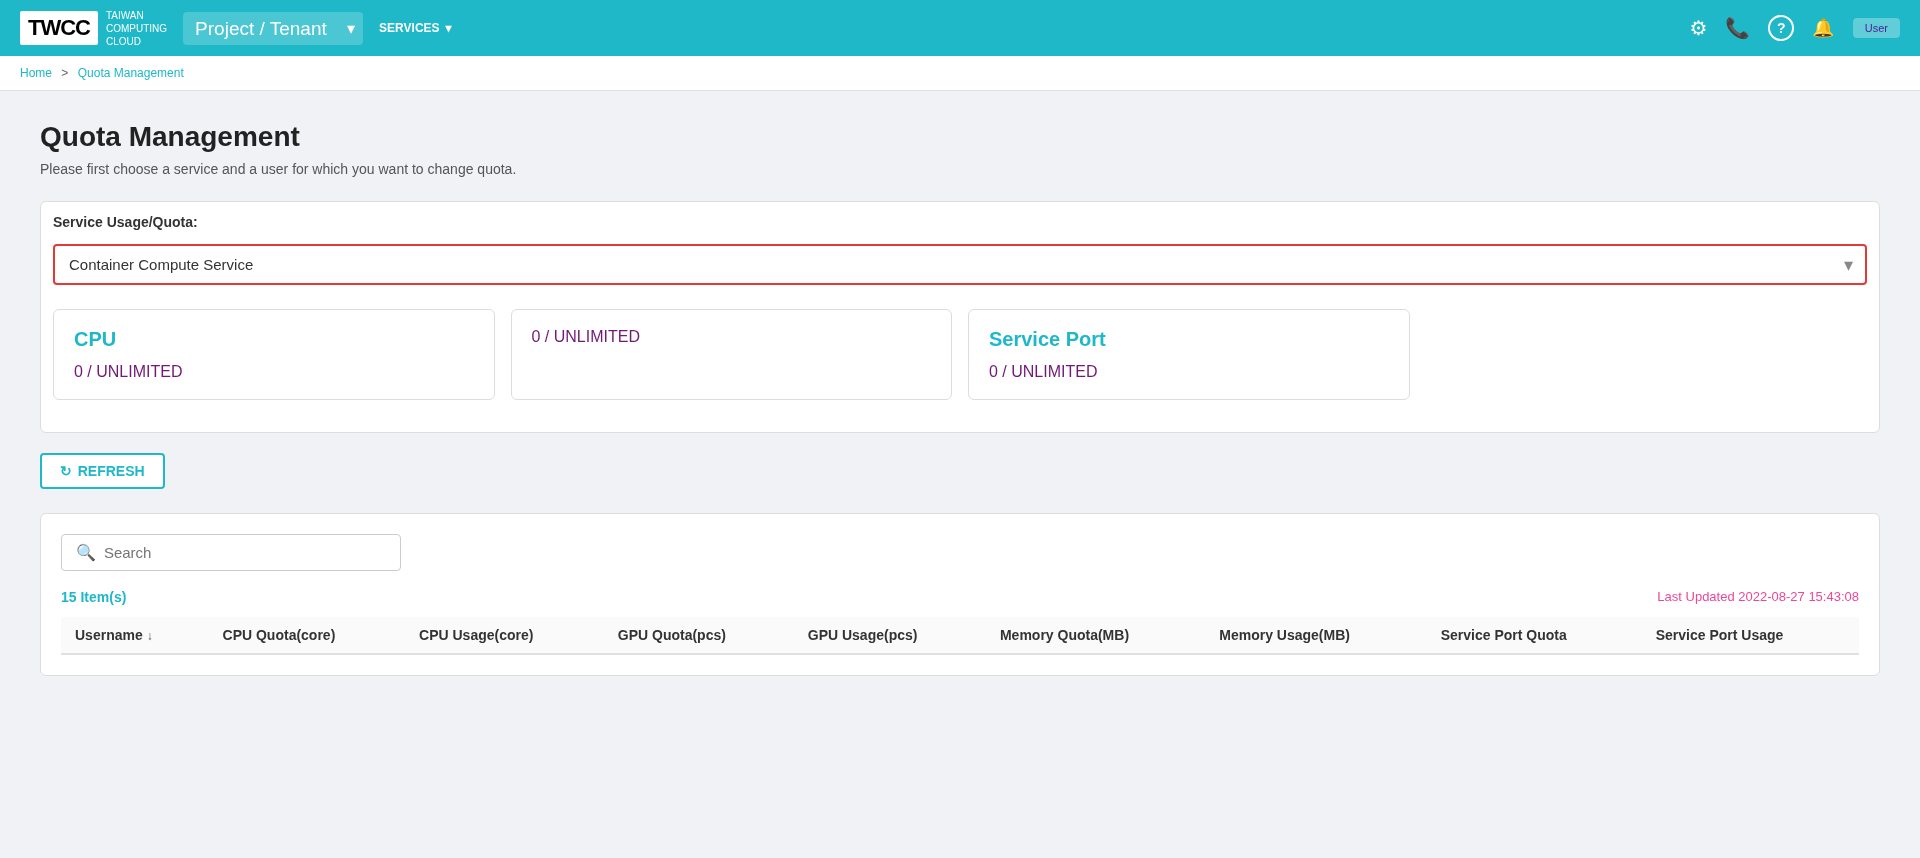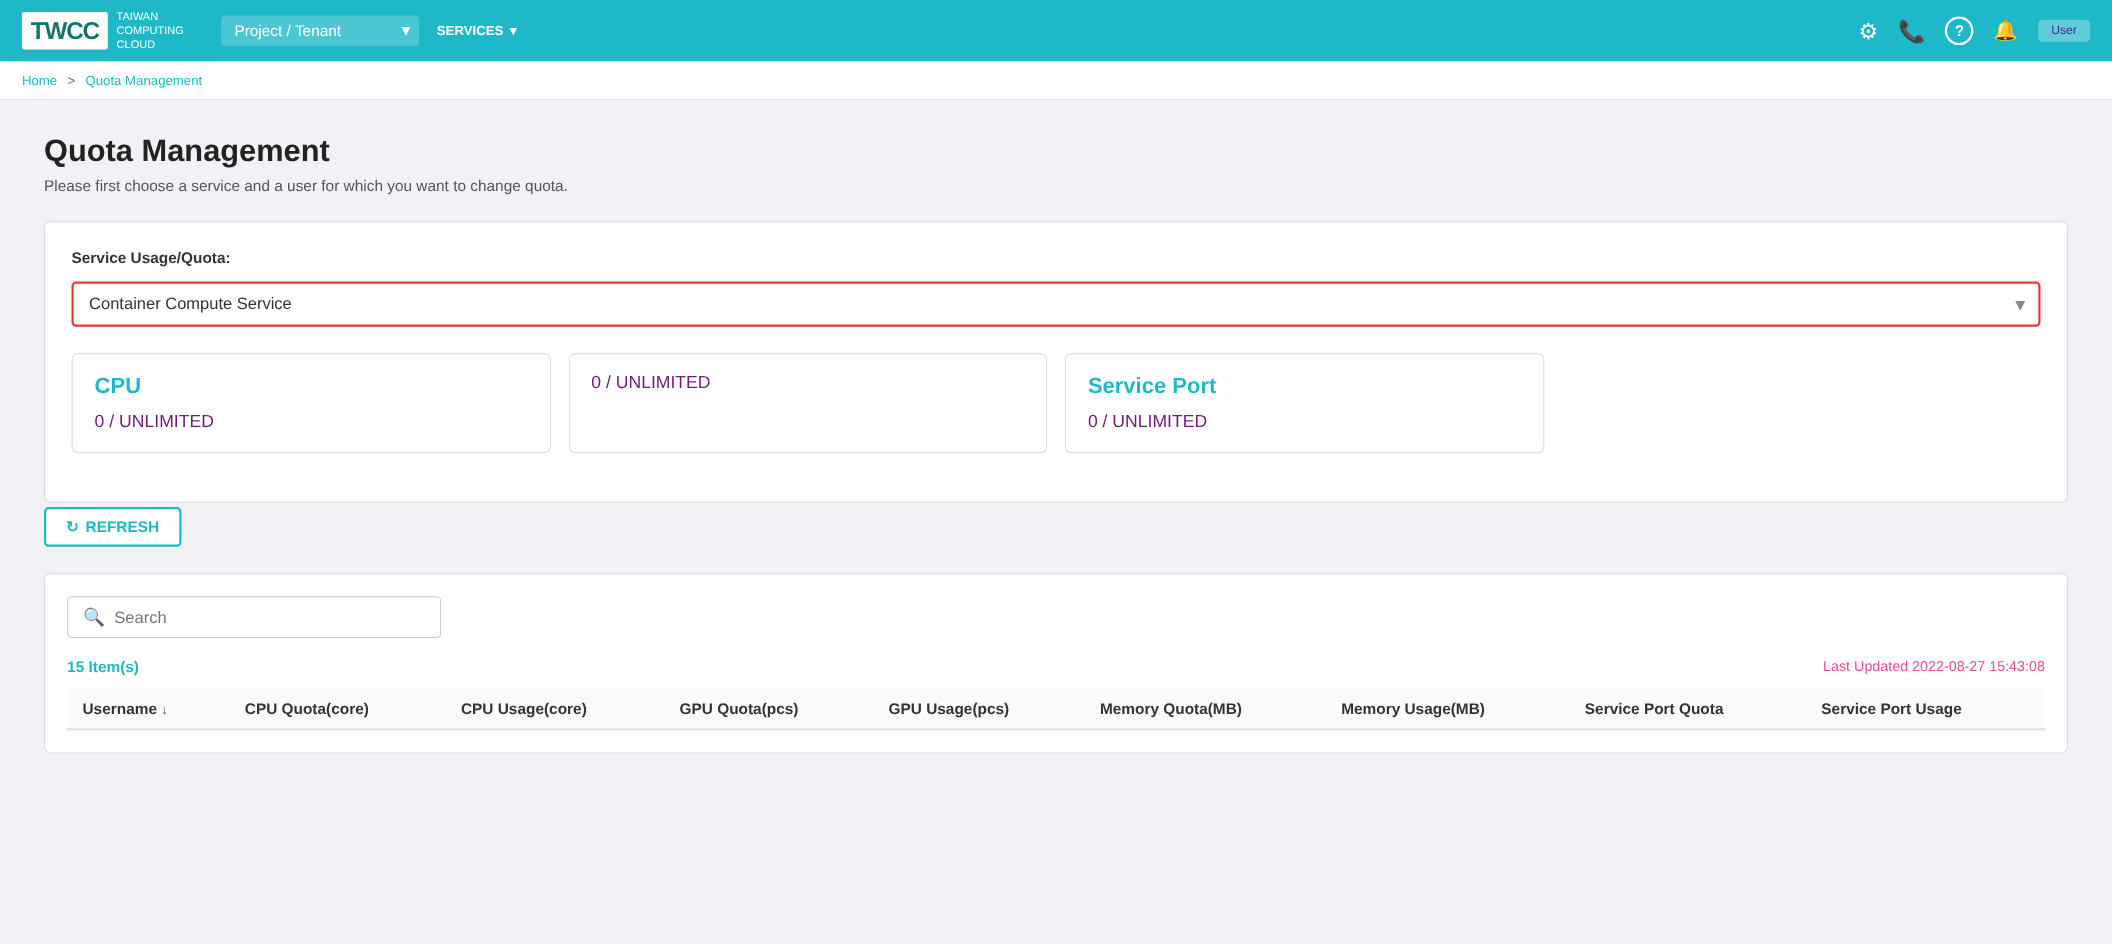--- a/index.html
+++ b/index.html
@@ -14,45 +14,44 @@
       padding: 0 20px;
       gap: 16px;
     }
     .logo-area {
       display: flex;
       align-items: center;
       gap: 8px;
     }
     .logo-box {
       background: white;
-      color: #0f766e;
+      color: #000000;
       font-weight: 900;
       font-size: 22px;
       padding: 4px 8px;
       letter-spacing: -1px;
       border-radius: 2px;
     }
     .logo-text {
       color: white;
       font-size: 10px;
       line-height: 1.3;
       text-transform: uppercase;
     }
     .header-dropdown {
       background: rgba(255,255,255,0.2);
       border: none;
       color: white;
       padding: 6px 30px 6px 12px;
       border-radius: 4px;
-      font-size: 14px;
+      font-size: 19px;
       cursor: pointer;
       appearance: none;
       position: relative;
       min-width: 180px;
-      margin-left: 18px;
     }
     .header-dropdown-wrap {
       position: relative;
       display: flex;
       align-items: center;
     }
     .header-dropdown-wrap::after {
       content: '▾';
       color: white;
       position: absolute;
@@ -115,22 +114,22 @@
       font-size: 14px;
       color: #555;
       margin-bottom: 24px;
     }
 
     
     .card {
       background: white;
       border-radius: 6px;
       border: 1px solid #ddd;
-      padding: 24px;
-      margin-bottom: 4px;
+      padding: 12px;
+      margin-bottom: 20px;
     }
     .section-label {
       font-size: 14px;
       font-weight: bold;
       color: #333;
       margin-bottom: 14px;
     }
 
     
     .service-select-wrap {

